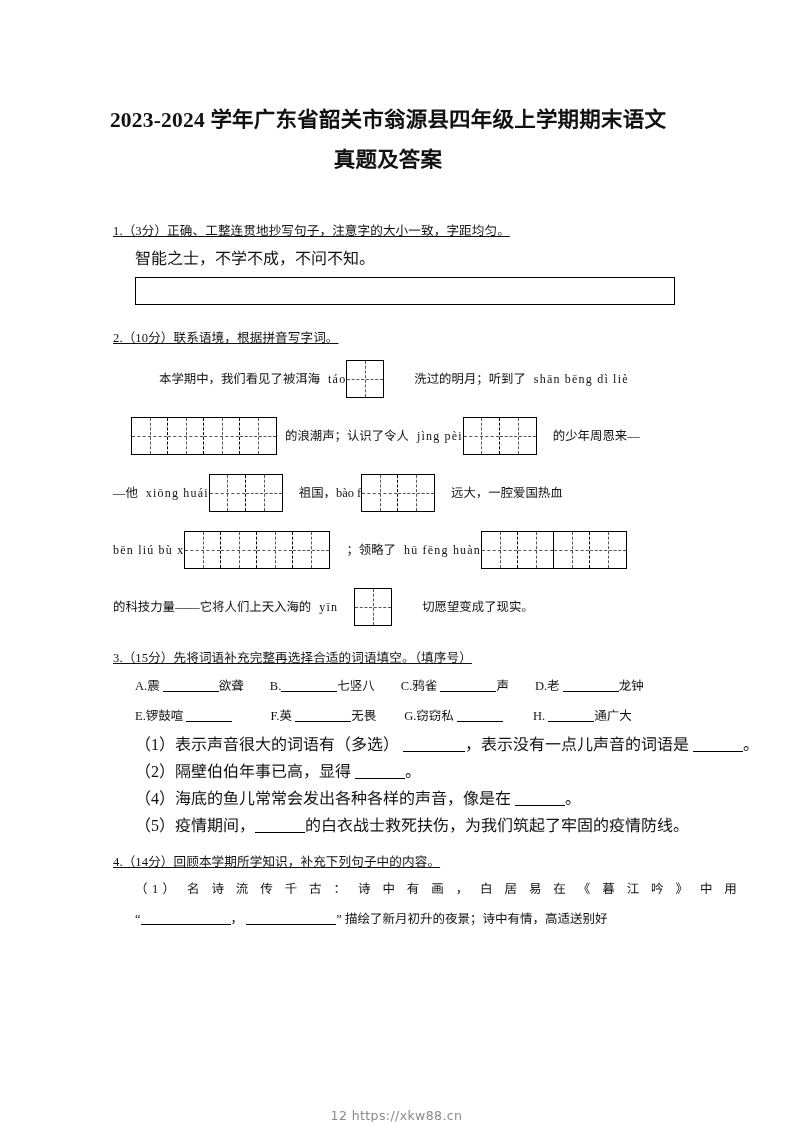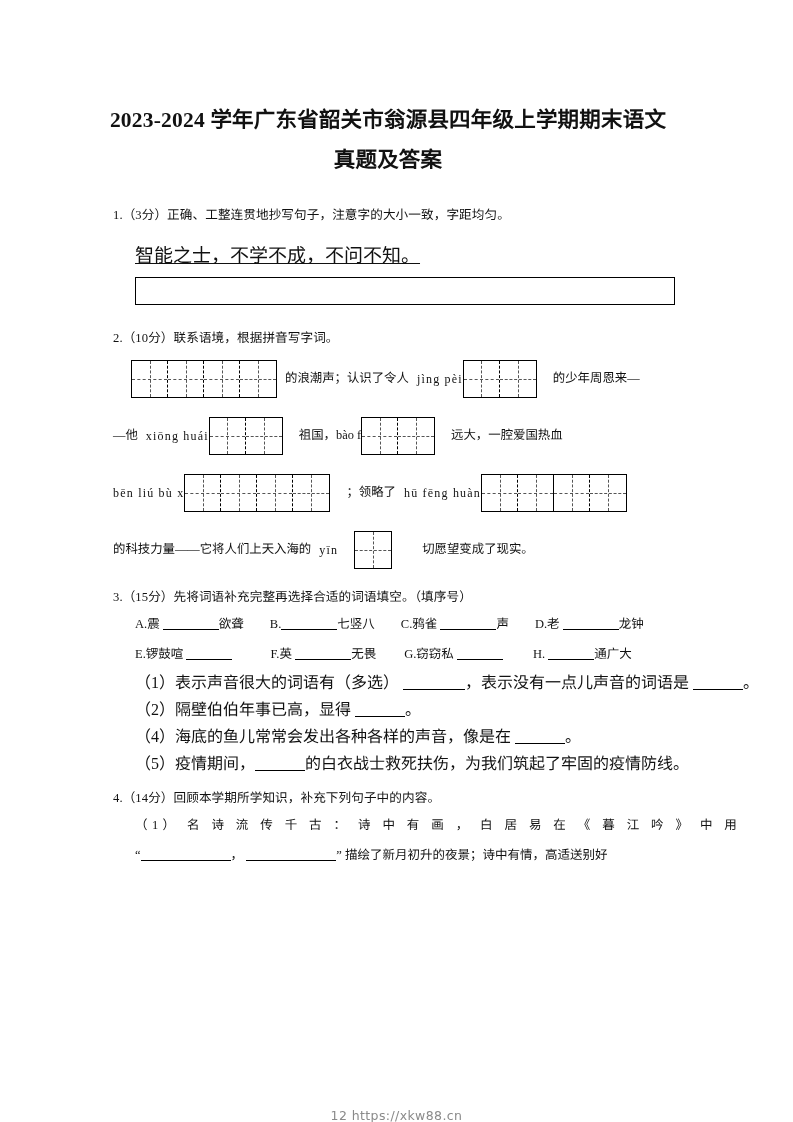--- a/index.html
+++ b/index.html
@@ -44,39 +44,39 @@
     position: absolute;
     left: 113px;
     top: 208px;
     width: 570px;
     font-size: 12.4px;
     line-height: 1.2;
   }
 
   .q-stem {
     font-size: 12.6px;
-    margin: 0 0 4px 0;
+    margin: 16px 0 4px 0;
     letter-spacing: 0.1px;
     white-space: nowrap;
+    text-decoration: underline;
   }
   .q-sub {
     font-size: 16px;
     margin: 0;
     padding-left: 22px;
     line-height: 27px;
     white-space: nowrap;
   }
 
   
   .q1-sentence {
     padding-left: 22px;
-    font-size: 19px;
-    margin-top: 22px;
+    font-size: 16px;
+    margin-top: 10px;
     margin-bottom: 9px;
-    text-decoration: underline;
   }
   .copy-box {
     margin-left: 22px;
     width: 540px;
     height: 28px;
     border: 1.4px solid #000;
     background: #fff;
     box-sizing: border-box;
   }
 
@@ -195,20 +195,33 @@
 
     <div>
       <p class="q-stem">1.（3分）正确、工整连贯地抄写句子，注意字的大小一致，字距均匀。</p>
       <div class="q1-sentence">智能之士，不学不成，不问不知。</div>
       <div class="copy-box"></div>
     </div>
 
     <div class="q2">
       <p class="q-stem">2.（10分）联系语境，根据拼音写字词。</p>
 
+      <div class="q2-row">
+        <span class="indent-1"></span>
+        <span class="txt">本学期中，我们看见了被洱海</span>
+        <span class="spacer-sm"></span>
+        <span class="txt pinyin">táo</span>
+        <span class="tzg">
+            <span class="cell"></span>
+          </span>
+        <span class="spacer-lg"></span>
+        <span class="txt">洗过的明月；听到了</span>
+        <span class="spacer-sm"></span>
+        <span class="txt pinyin">shān bēng dì liè</span>
+      </div>
 
       <div class="q2-row">
         <span class="indent-2"></span>
         <span class="tzg">
           <span class="cell"></span>
             <span class="cell"></span>
             <span class="cell"></span>
             <span class="cell"></span>
         </span>
         <span class="spacer-sm"></span>

